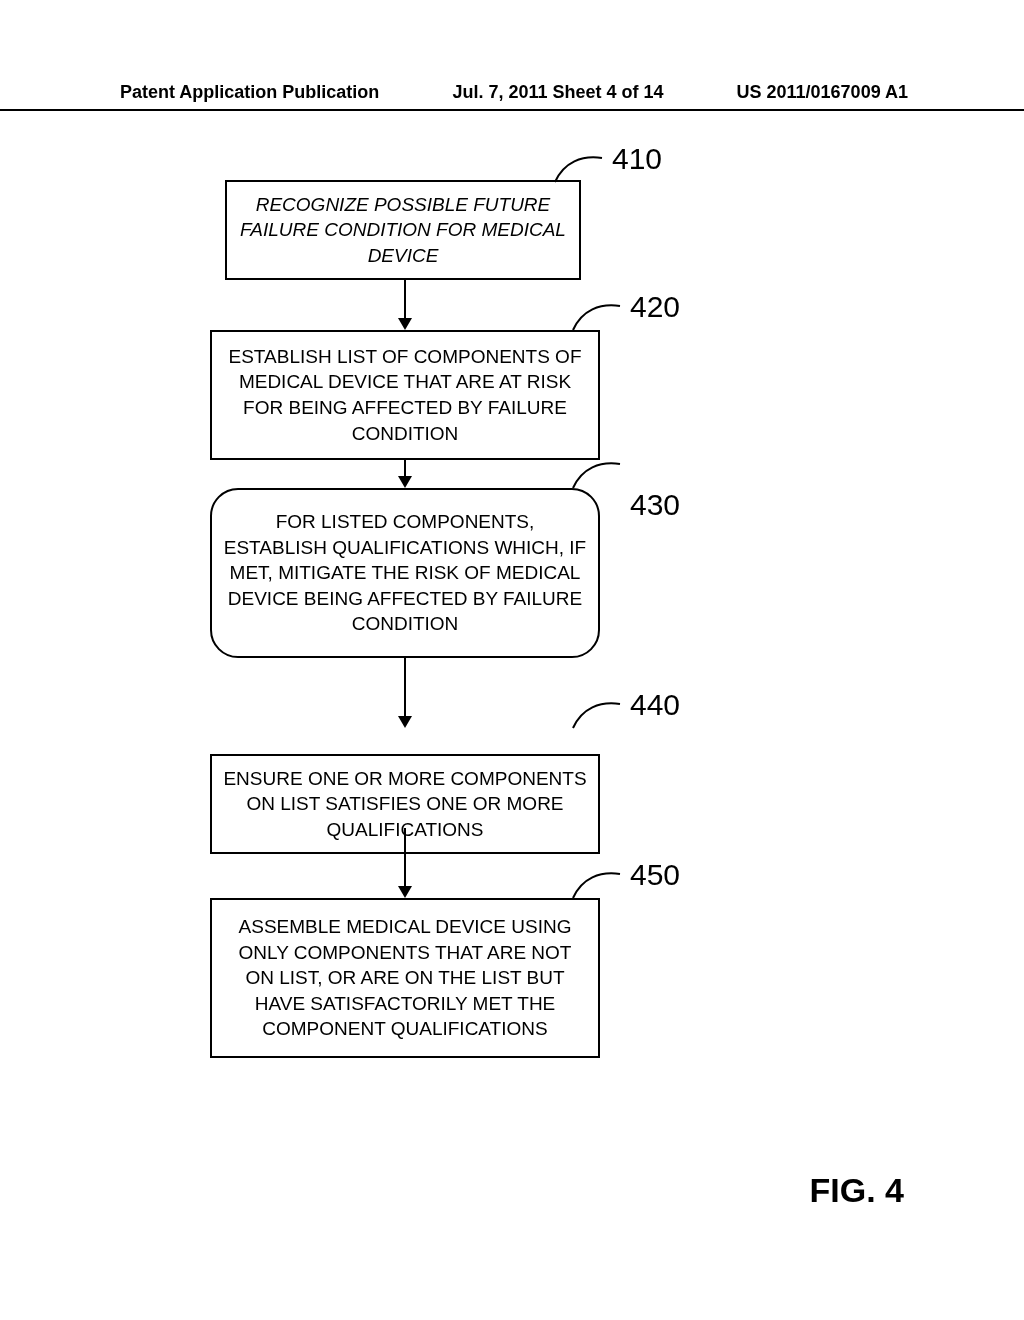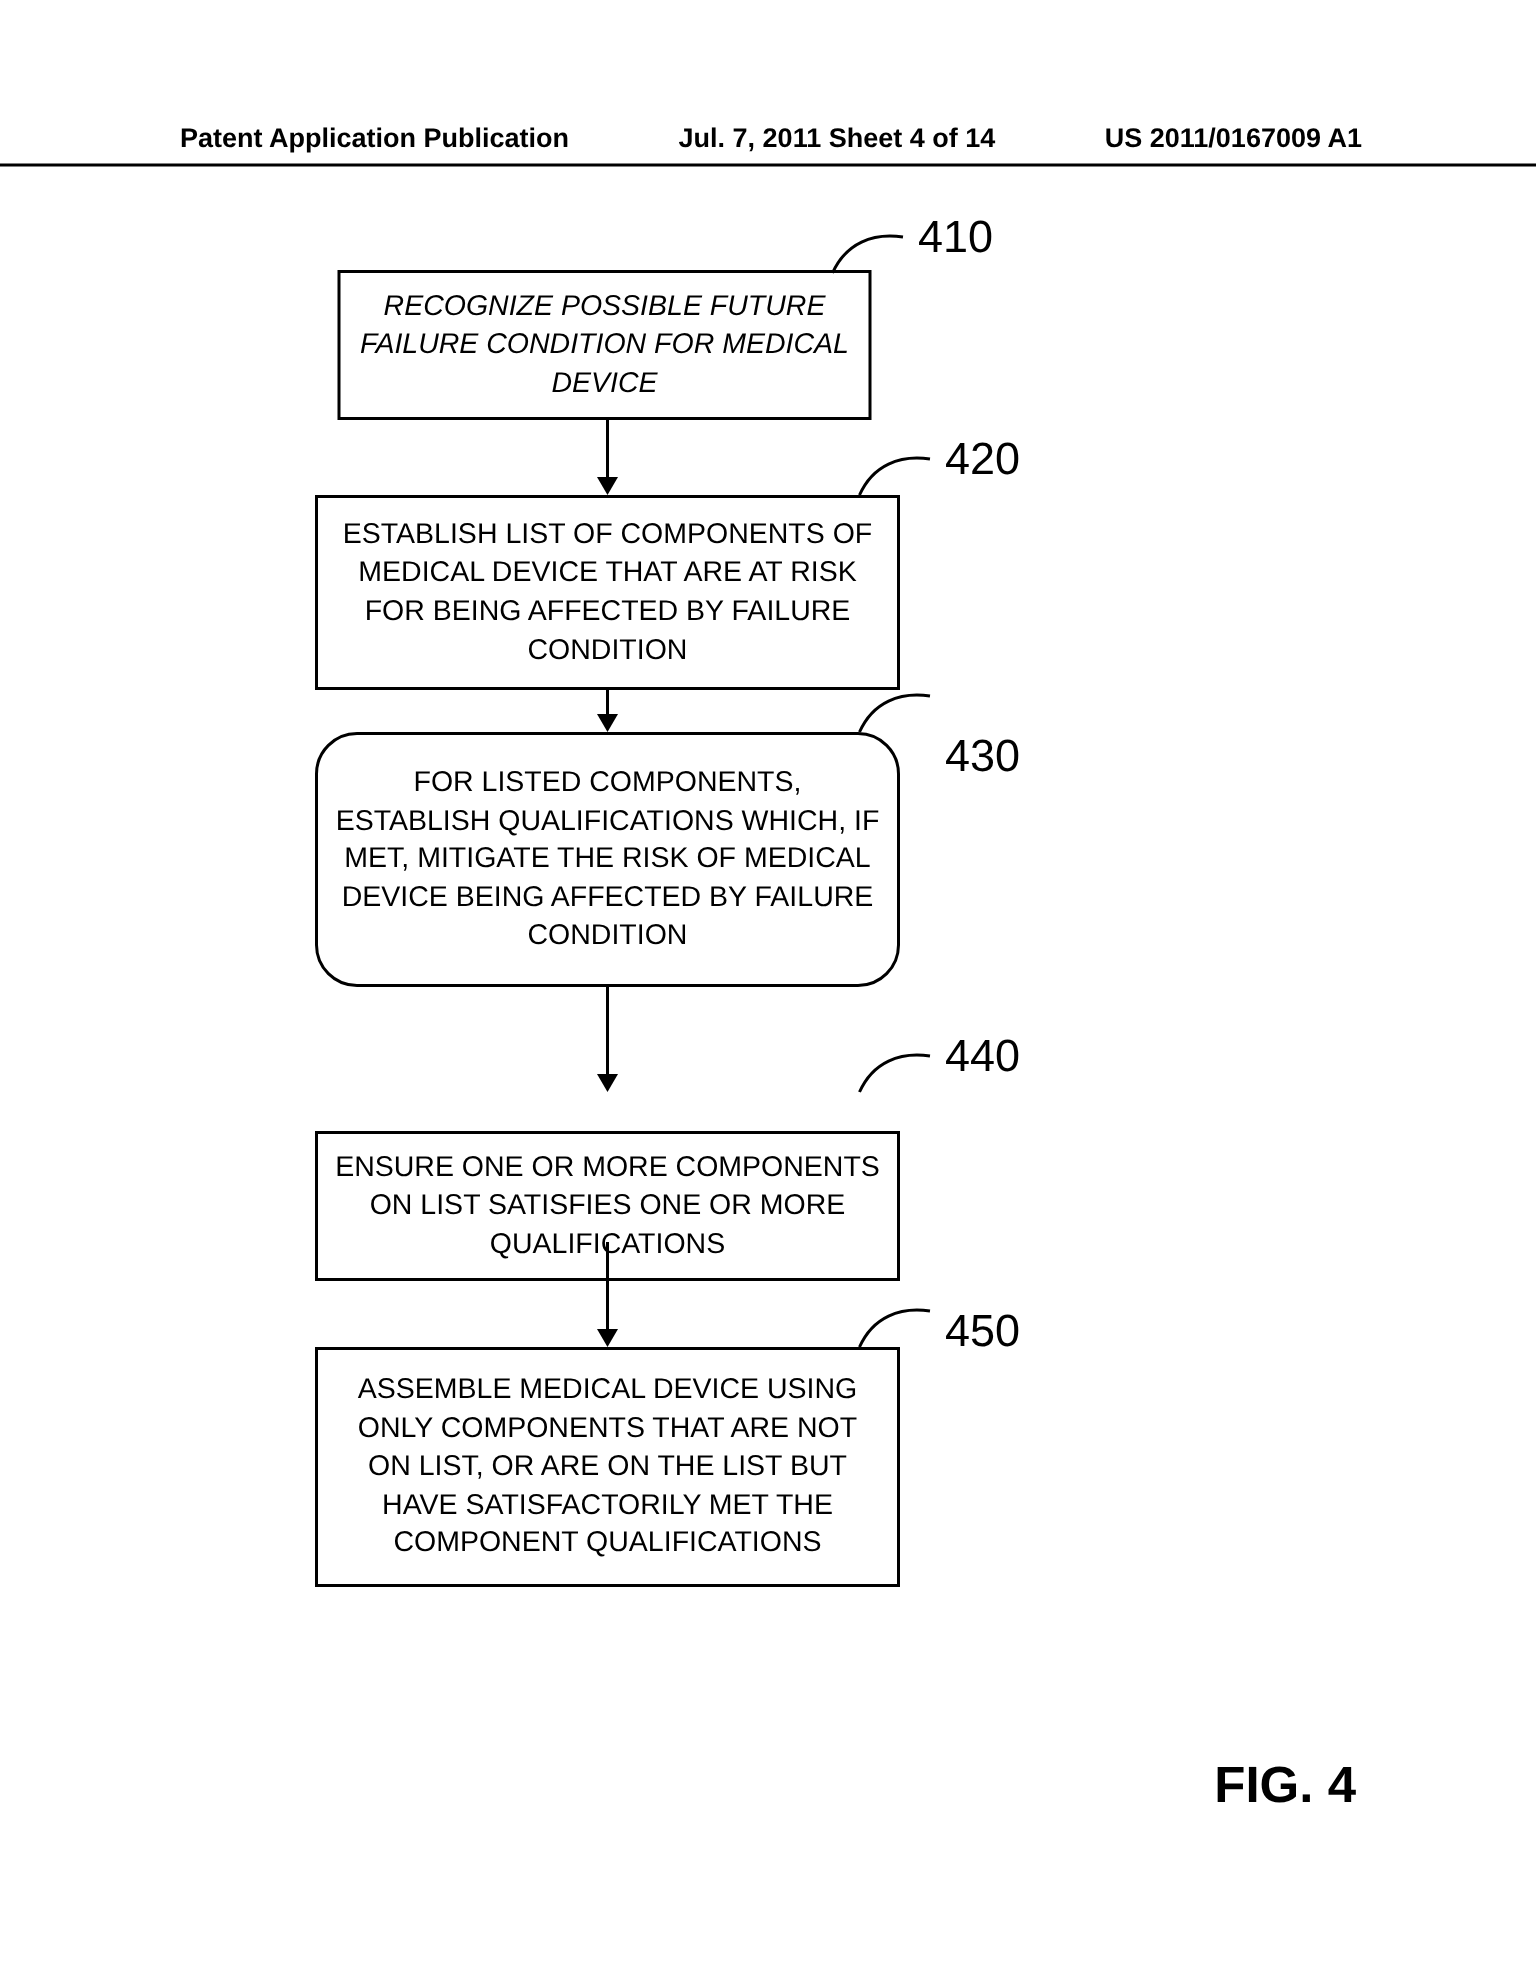--- a/index.html
+++ b/index.html
@@ -121,17 +121,17 @@
 
   <div class="arrow-line" style="left:404px; top:678px; height:60px;"></div>
   <div class="arrow-head" style="left:398px; top:736px;"></div>
 
   <div class="box" style="left:210px; top:748px; width:390px; height:160px;">
     <span>ASSEMBLE MEDICAL DEVICE USING ONLY COMPONENTS THAT ARE NOT ON LIST, OR ARE ON THE LIST BUT HAVE SATISFACTORILY MET THE COMPONENT QUALIFICATIONS</span>
   </div>
   <svg class="lead-svg" style="left:570px; top:718px; width:60px; height:35px;">
     <path d="M3,30 C 12,10 30,3 50,6" stroke="#000" stroke-width="2" fill="none"></path>
   </svg>
-  <div class="ref-label" style="left:630px; top:708px;margin-top:13px;">450</div>
+  <div class="ref-label" style="left:630px; top:708px;">450</div>
 
 </div>
 
 <div class="fig-label">FIG. 4</div>
 
 </body></html>

